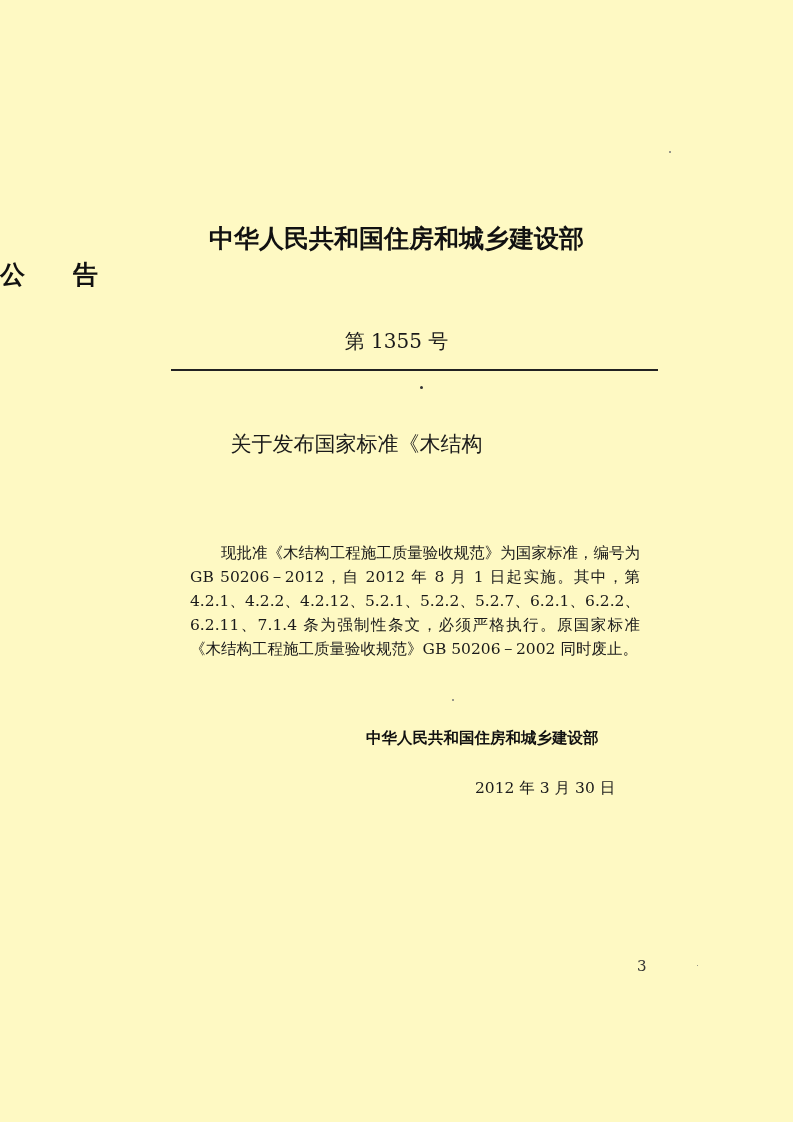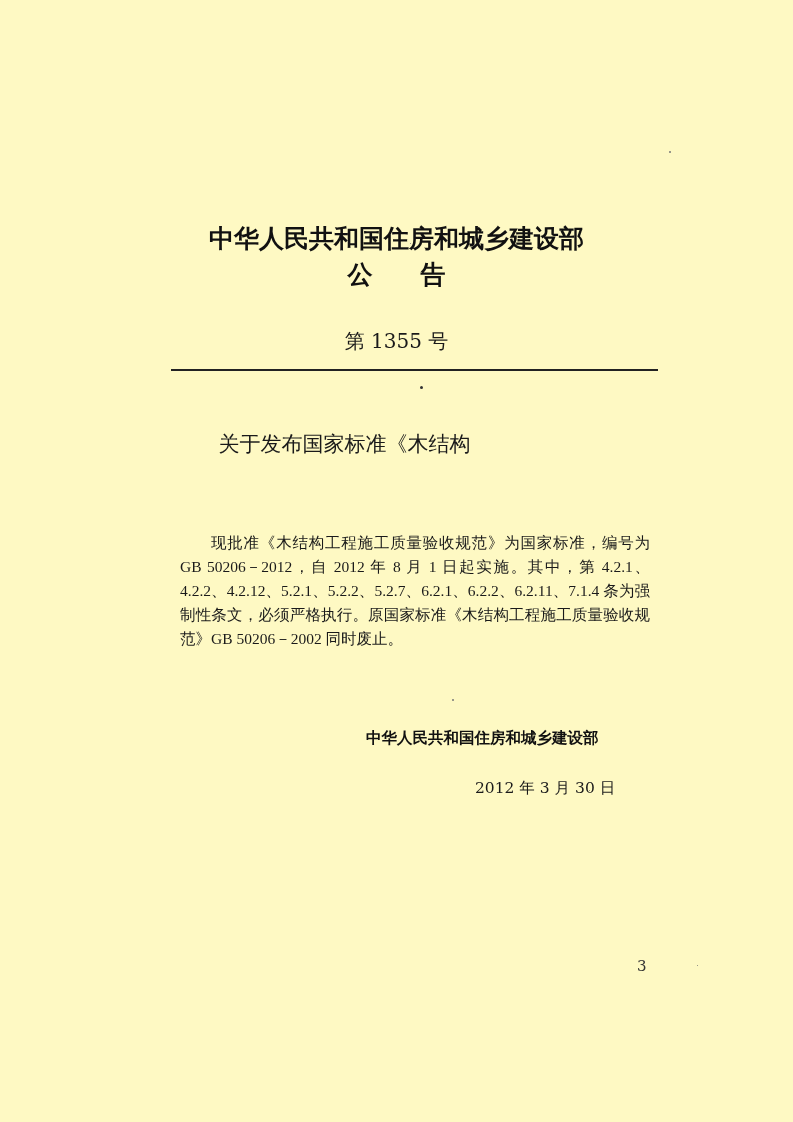--- a/index.html
+++ b/index.html
@@ -29,21 +29,20 @@
       font-family: "DejaVu Sans", "Liberation Sans", sans-serif;
       font-weight: bold;
       font-size: 25px;
       letter-spacing: 0px;
       color: #111;
     }
     .announce-label {
       position: absolute;
       top: 258px;
       left: 0; width: 793px;
-      text-align: center;
       font-family: "DejaVu Sans", "Liberation Sans", sans-serif;
       font-weight: bold;
       font-size: 25px;
       word-spacing: 0;
       color: #111;
     }
     .announce-label span { display: inline-block; }
     .announce-label .gap { width: 48px; }
     .issue-number {
       position: absolute;
@@ -70,35 +69,35 @@
       border-radius: 50%;
     }
     .subject-title {
       position: absolute;
       top: 428px;
       left: 0; width: 689px;
       text-align: center;
       font-size: 21px;
       line-height: 32px;
       color: #1a1a1a;
+      padding-left: 12px;
     }
     .body-text {
       position: absolute;
       top: 523px;
       left: 172px;
       width: 486px;
       font-size: 15.5px;
       line-height: 24px;
       color: #1a1a1a;
       text-align: justify;
     }
     .body-text p {
-      margin: 8px;
+      margin: 18px;
       text-indent: 2em;
-      font-family: Liberation Serif, serif;
     }
     .signature {
       position: absolute;
       top: 728px;
       left: 366px;
       font-family: "DejaVu Sans", "Liberation Sans", sans-serif;
       font-weight: bold;
       font-size: 15.5px;
       color: #111;
     }

